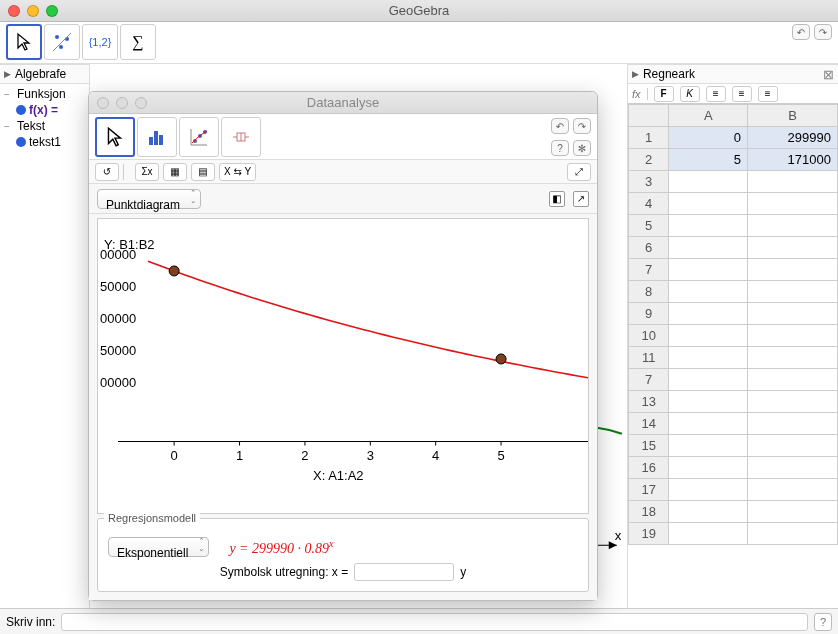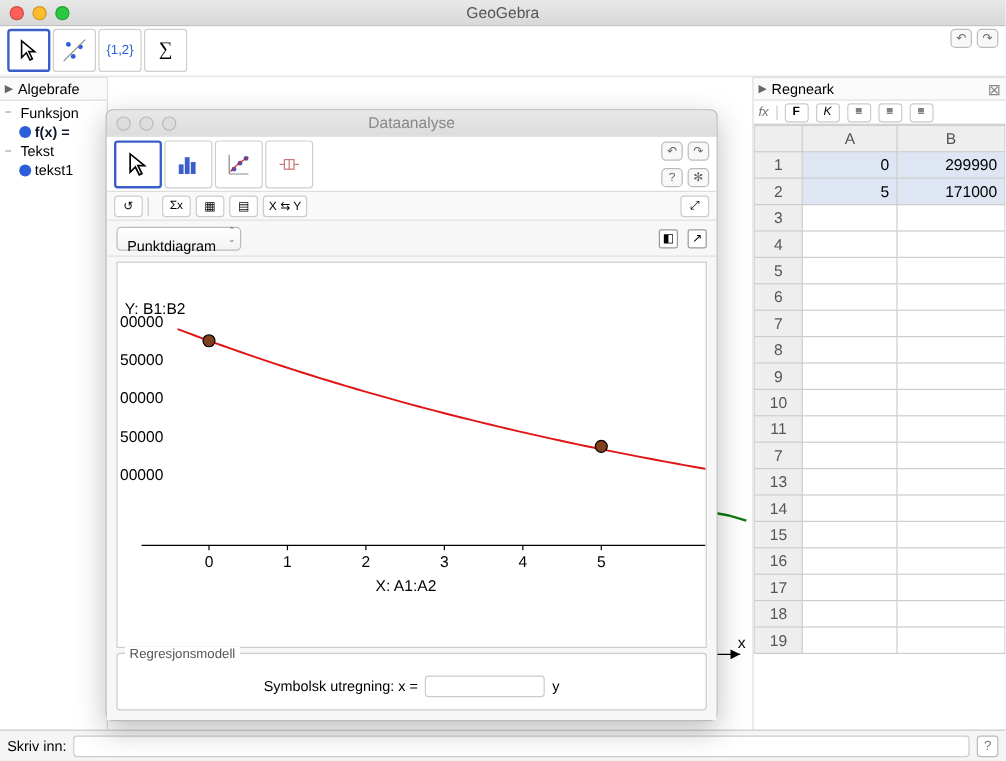--- a/index.html
+++ b/index.html
@@ -127,21 +127,21 @@
       <span class="tri">▶</span>
       <span>Algebrafe</span>
     </div>
     <div class="tree">
       <div class="tree-item">
         <span class="tree-toggle">−</span>
         <span>Funksjon</span>
       </div>
       <div class="tree-item" style="padding-left:16px">
         <span class="disc disc-blue"></span>
-        <span style="color:#0f172a;font-weight:bold">f(x) =</span>
+        <span style="color:#4c1d95;font-weight:bold">f(x) =</span>
       </div>
       <div class="tree-item">
         <span class="tree-toggle">−</span>
         <span>Tekst</span>
       </div>
       <div class="tree-item" style="padding-left:16px">
         <span class="disc disc-blue"></span>
         <span>tekst1</span>
       </div>
     </div>
@@ -383,20 +383,28 @@
           <text x="403.0769230769231" y="226" font-size="13" text-anchor="middle">5</text>
           <text x="215" y="246" font-size="13">X:  A1:A2</text>
           <path d="M50 27.706486159568435 L57.41025641025641 30.519494367204103 L64.82051282051282 33.29559496784772 L72.23076923076923 36.03527220162712 L79.64102564102564 38.73900395527782 L87.05128205128204 41.40726184550194 L94.46153846153847 44.04051130123294 L101.87179487179486 46.63921164482113 L109.28205128205127 49.20381617215438 L116.6923076923077 51.734772231727106 L124.1025641025641 54.23252130267204 L131.5128205128205 56.69749907176837 L138.92307692307693 59.130135509439114 L146.33333333333331 61.53085494475195 L153.74358974358972 63.90007613943538 L161.15384615384613 66.23821236092421 L168.56410256410254 68.5456714544465 L175.97435897435895 70.82285591416476 L183.3846153846154 73.0701629533837 L190.7948717948718 75.28798457383678 L198.2051282051282 77.47670763406384 L205.6153846153846 79.63671391689158 L213.02564102564102 81.76838019602843 L220.43589743589746 83.87207830178598 L227.84615384615387 85.948175185938 L235.25641025641025 87.99703298572837 L242.66666666666669 90.01900908703959 L250.07692307692307 92.01445618673183 L257.48717948717945 93.98372235416485 L264.8974358974359 95.9271510919121 L272.3076923076923 97.84508139567856 L279.71794871794873 99.73784781343242 L287.1282051282051 101.60578050376074 L294.53846153846155 103.44920529345976 L301.9487179487179 105.26844373436927 L309.35897435897436 107.06381315946163 L316.7692307692308 108.83562673819462 L324.1794871794872 110.58419353113808 L331.5897435897436 112.30981854388406 L339 114.01280278024936 L346.4102564102564 115.69344329478028 L353.8205128205128 117.35203324456815 L361.2307692307692 118.98886194038543 L368.64102564102564 120.60421489715063 L376.05128205128204 122.19837388373128 L383.46153846153845 123.77161697209307 L390.8717948717949 125.32421858580491 L398.28205128205127 126.8564495479066 L405.69230769230774 128.36857712814947 L413.10256410256403 129.86086508961625 L420.5128205128205 131.33357373473015 L427.9230769230769 132.78695995065942 L435.33333333333337 134.22127725412713 L442.74358974358967 135.63677583563214 L450.15384615384613 137.0337026030905 L457.56410256410254 138.4123012249039 L464.97435897435895 139.7728121724633 L472.38461538461536 141.1154727620946 L479.7948717948718 142.44051719645438 L487.20512820512823 143.7481766053821 L494.61538461538464 145.0386790862166 " fill="none" stroke="#e01414" stroke-width="1.6"></path>
           <circle cx="76.15384615384616" cy="37.47110714285715" r="5" fill="#804020" stroke="#000" stroke-width="1"></circle>
           <circle cx="403.0769230769231" cy="125.46071428571429" r="5" fill="#804020" stroke="#000" stroke-width="1"></circle>
         </svg>
     </div>
     <div class="regbox">
       <div class="reg-legend">Regresjonsmodell</div>
       <div class="reg-content">
+        <div style="display:flex;align-items:center;gap:20px;">
+          <div class="mac-select">
+            <span>Eksponentiell</span>
+          </div>
+          <div class="reg-eq">
+            <span>y = </span><span>299990</span><span> · </span><span>0.89</span><sup>x</sup>
+          </div>
+        </div>
         <div class="reg-row">
           <span>Symbolsk utregning:  x =</span>
           <input type="text" style="">
           <span>y</span>
         </div>
       </div>
     </div>
   </div>
 </div>
 

